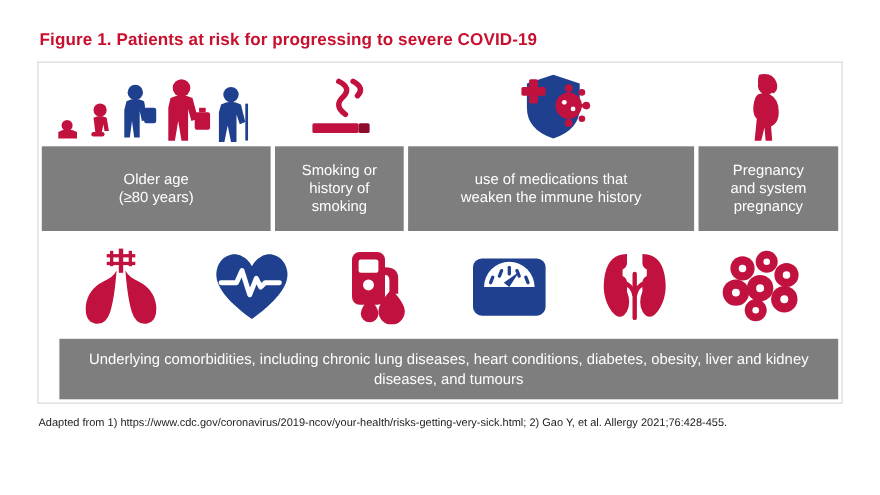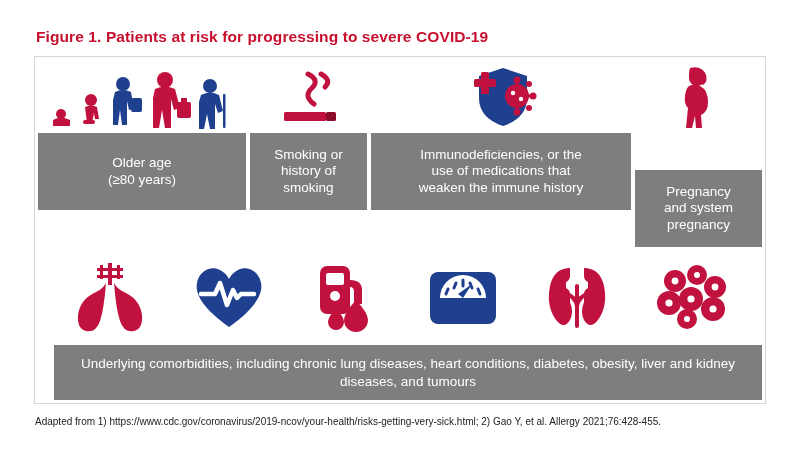--- a/index.html
+++ b/index.html
@@ -39,21 +39,21 @@
     justify-content: center;
   }
   .col {
     background: #ffffff;
     display: flex;
     flex-direction: column;
   }
   .col.c1 { flex: 0 0 208px; }
   .col.c2 { flex: 0 0 117px; }
   .col.c3 { flex: 1 1 auto; }
-  .col.c4 { flex: 0 0 127px; gap: 37px; }
+  .col.c4 { flex: 0 0 127px; }
 
   .icon-cell {
     height: 73px;
     display: flex;
     align-items: center;
     justify-content: center;
     background: #ffffff;
   }
   .label-cell {
     background: #7e7e7e;
@@ -194,21 +194,20 @@
               <rect x="60.5" y="39" width="3" height="8"></rect>
             </g>
             <g fill="#ffffff">
               <circle cx="58" cy="29" r="2.2"></circle>
               <circle cx="66" cy="35" r="2.2"></circle>
             </g>
           </svg>
         </div>
         <div class="label-cell">
           <div>
-            <span>Immunodeficiencies, or the</span>
             <span>use of medications that</span>
             <span>weaken the immune history</span>
           </div>
         </div>
       </div>
 
       <div class="col c4">
         <div class="icon-cell">
           <svg width="54" height="66" viewBox="0 0 54 66">
             <g fill="#c1123f">

